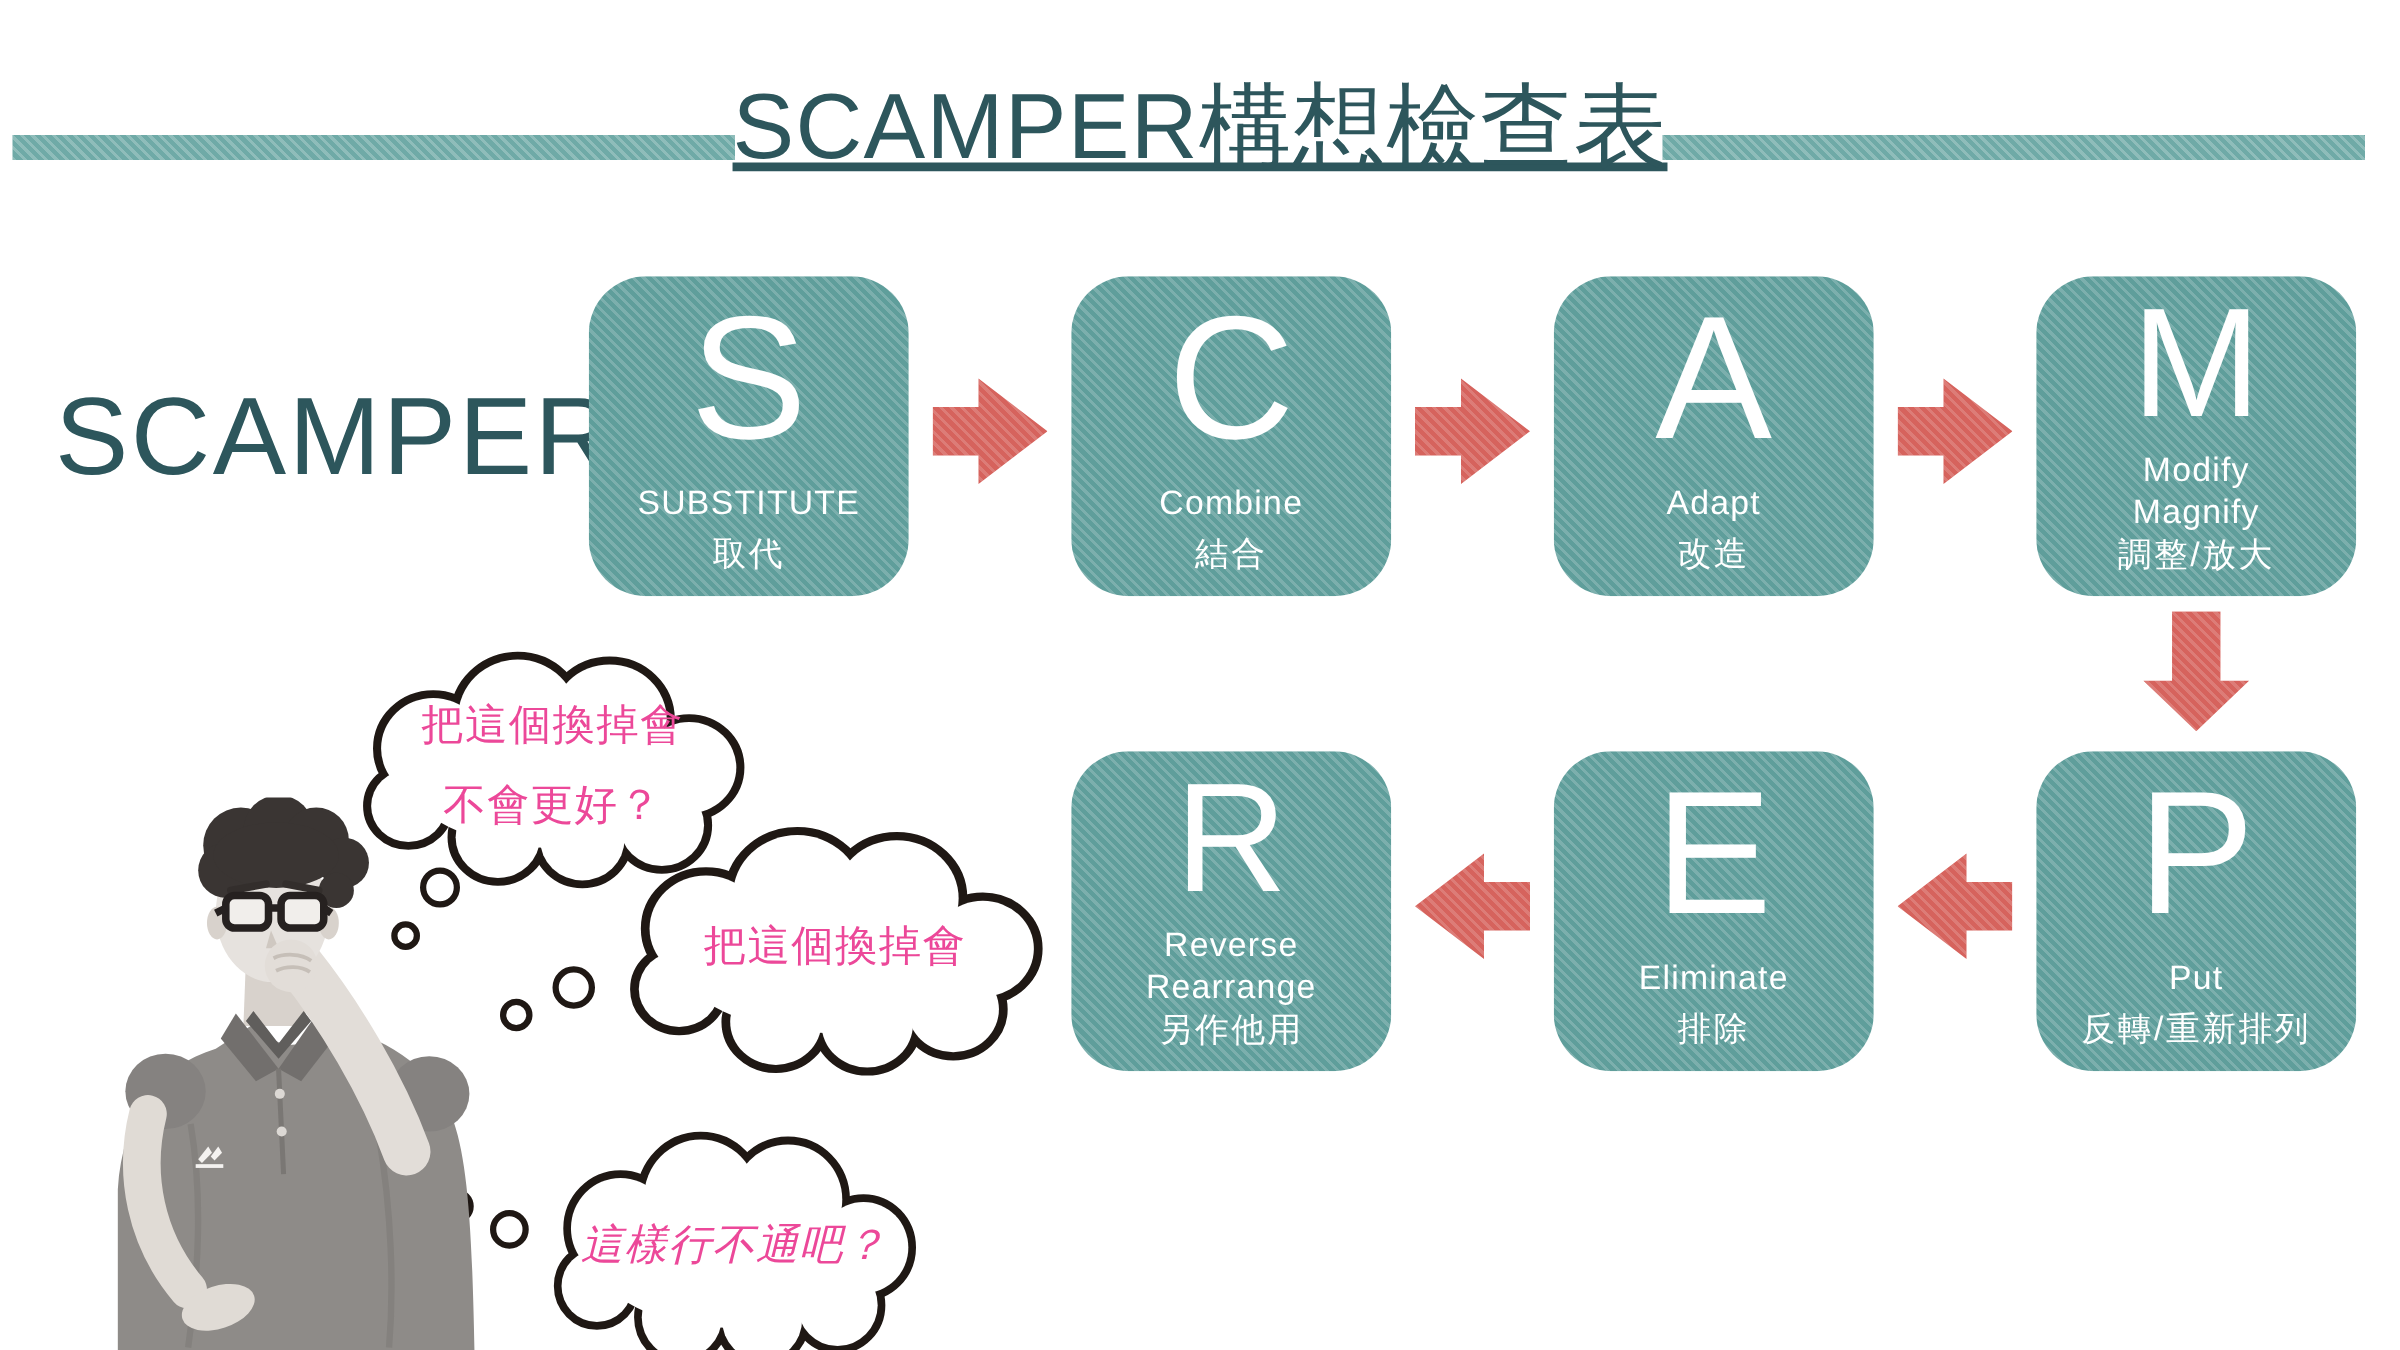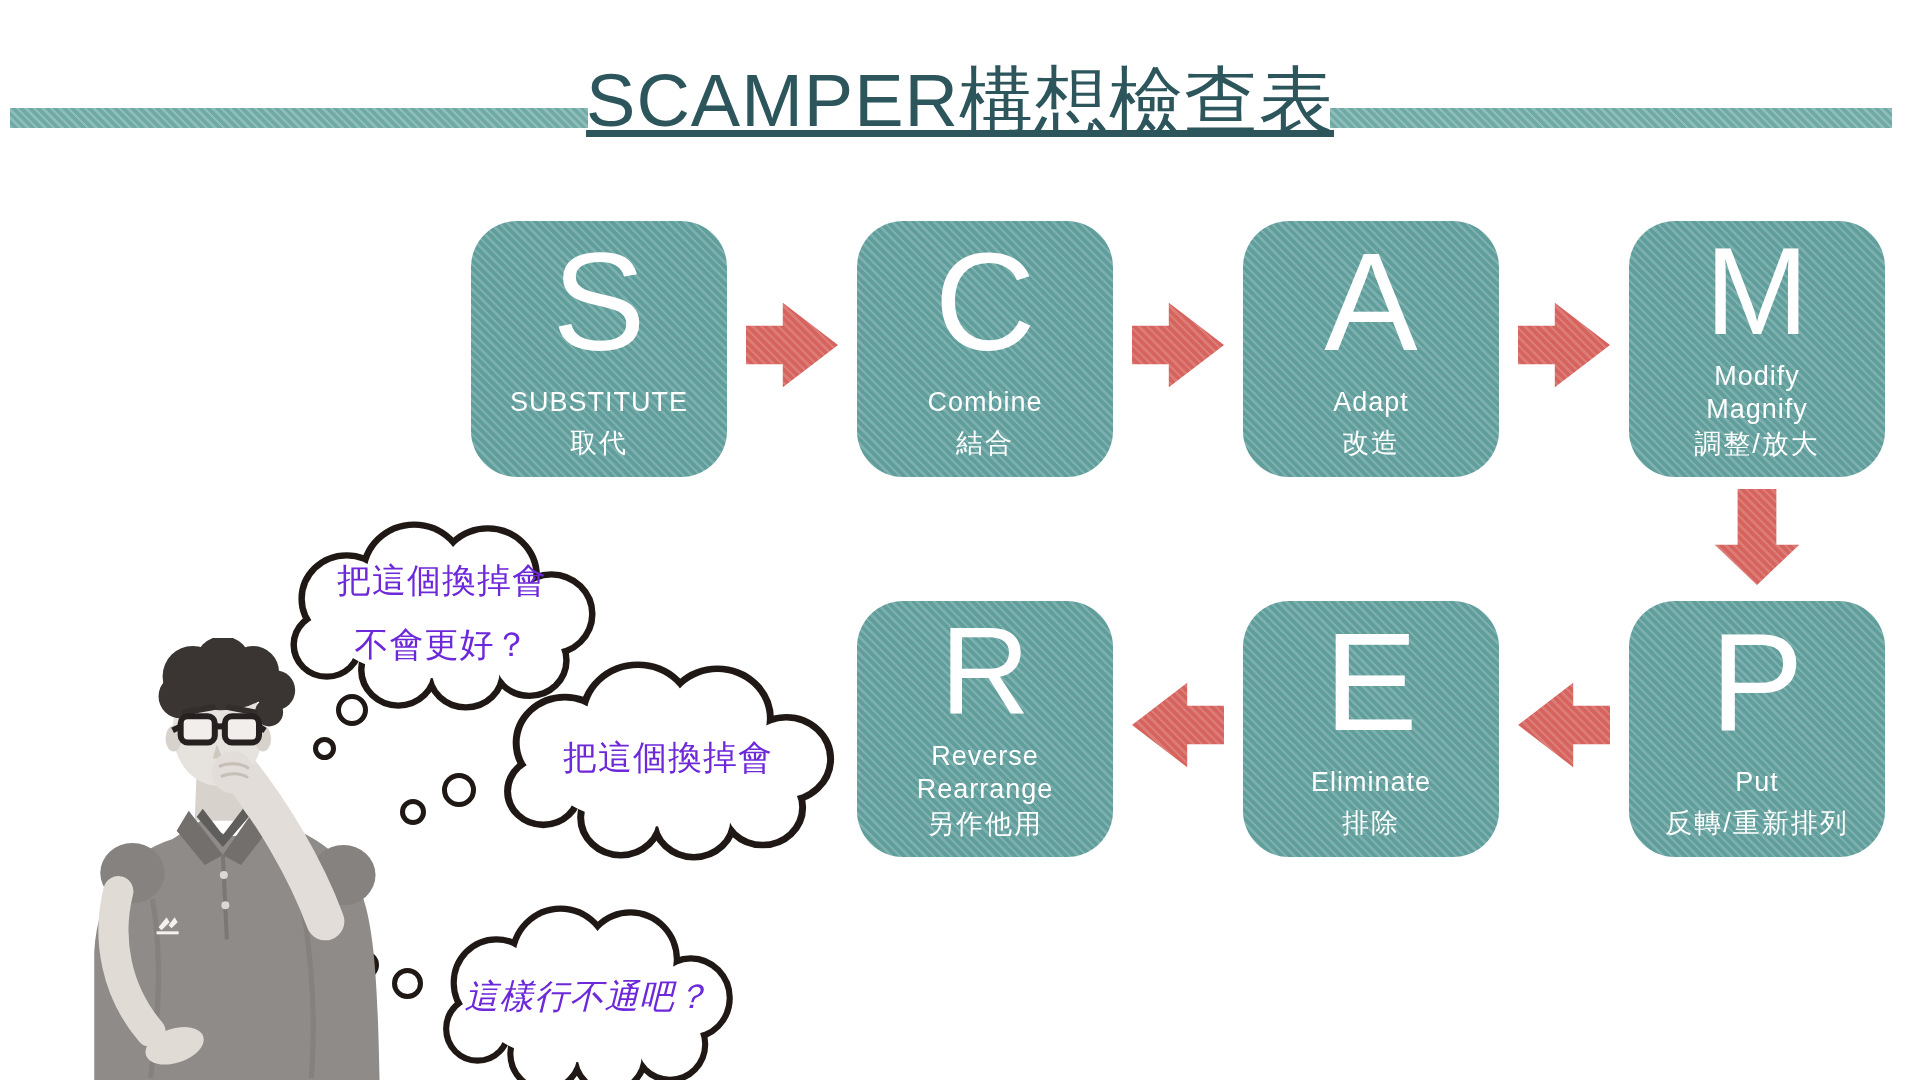--- a/index.html
+++ b/index.html
@@ -53,38 +53,39 @@
   .arrow{position:absolute;}
   .arrow.right{width:92px;height:88px;clip-path:polygon(0% 28%,40% 28%,40% 2%,100% 50%,40% 98%,40% 72%,0% 72%);}
   .arrow.left{width:92px;height:88px;clip-path:polygon(100% 28%,60% 28%,60% 2%,0% 50%,60% 98%,60% 72%,100% 72%);}
   .arrow.down{width:88px;height:96px;clip-path:polygon(28% 0%,72% 0%,72% 58%,98% 58%,50% 100%,2% 58%,28% 58%);}
   
   .bubble{position:absolute;}
   .bubble svg{position:absolute;left:0;top:0;width:100%;height:100%;}
   .bubble .bubble-text{
     position:absolute;inset:0;display:flex;flex-direction:column;
     align-items:center;justify-content:center;gap:20px;padding-bottom:8px;
-    font-size:34px;line-height:1.3;color:#6d28d9;font-weight:500;letter-spacing:1px;
+    font-size:34px;line-height:1.3;color:#ec4899;font-weight:500;letter-spacing:1px;
   }
   .ring{
     position:absolute;border-radius:50%;
     border:5px solid #1f1814;background:#ffffff;box-sizing:border-box;
   }
   
   .man{position:absolute;left:92px;top:638px;width:332px;height:442px;}
 </style>
 </head>
 <body>
 
 <div class="stage">
 
   <div class="rule left stripe-teal-light"></div>
   <div class="page-title">SCAMPER構想檢查表</div>
   <div class="rule right stripe-teal-light"></div>
 
+  <div class="wordmark">SCAMPER</div>
 
   <div class="box stripe-teal" style="left:471px;top:221px;">
     <div class="letter">S</div>
     <div class="spacer"></div>
     <div class="line en">SUBSTITUTE</div>
     <div class="line zh">取代</div>
     <div class="pad-bottom"></div>
   </div>
 
   <div class="arrow right stripe-red" style="left:746px;top:301px;"></div>

